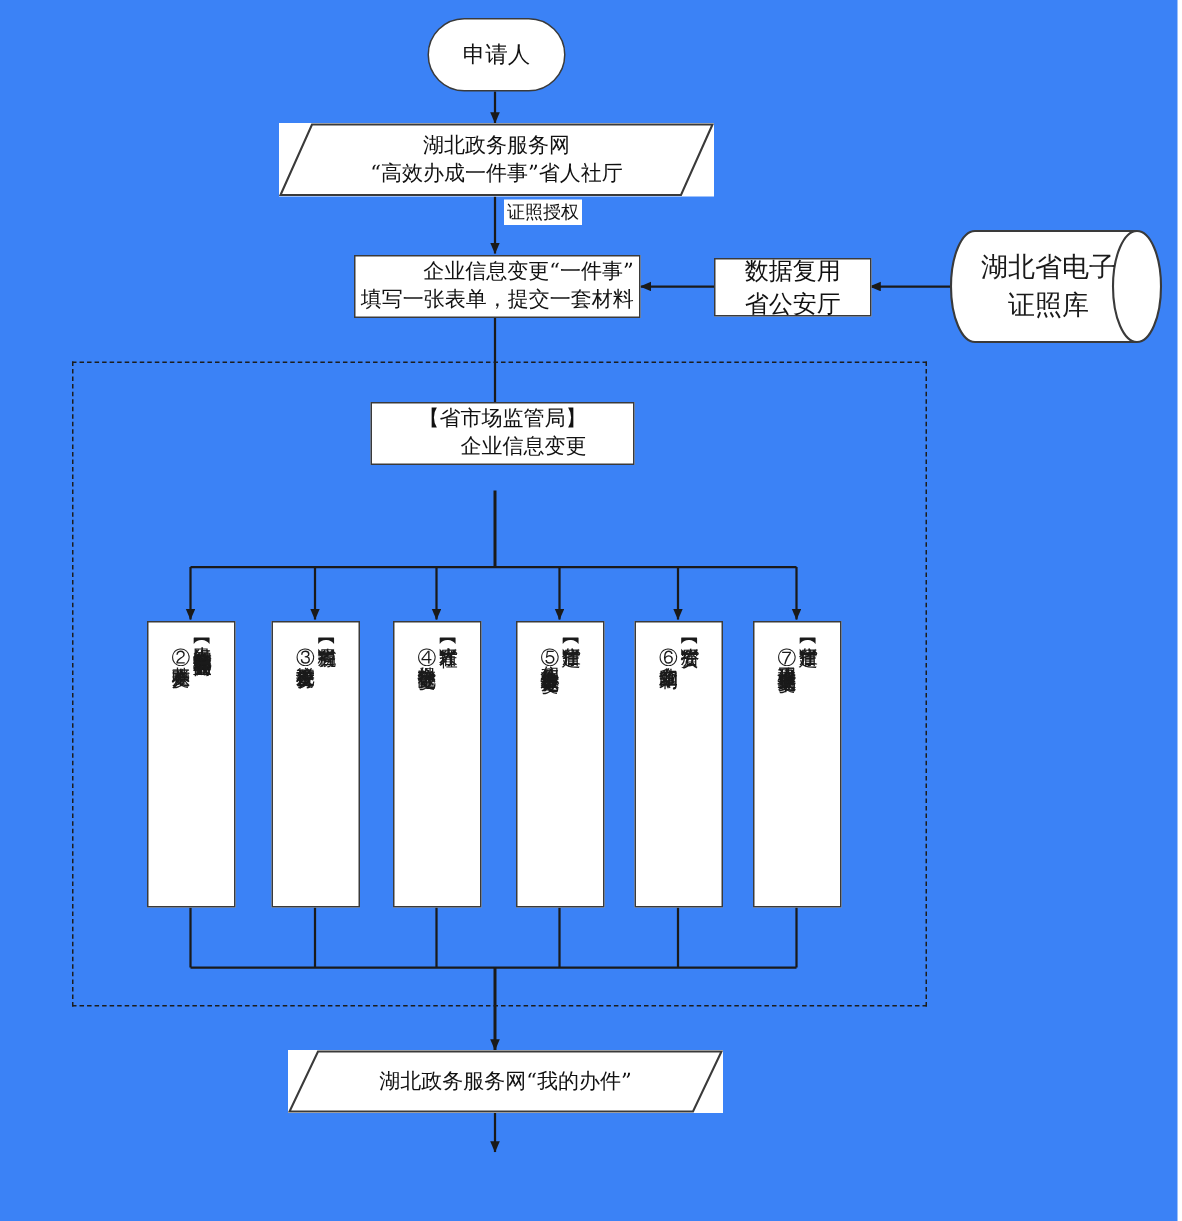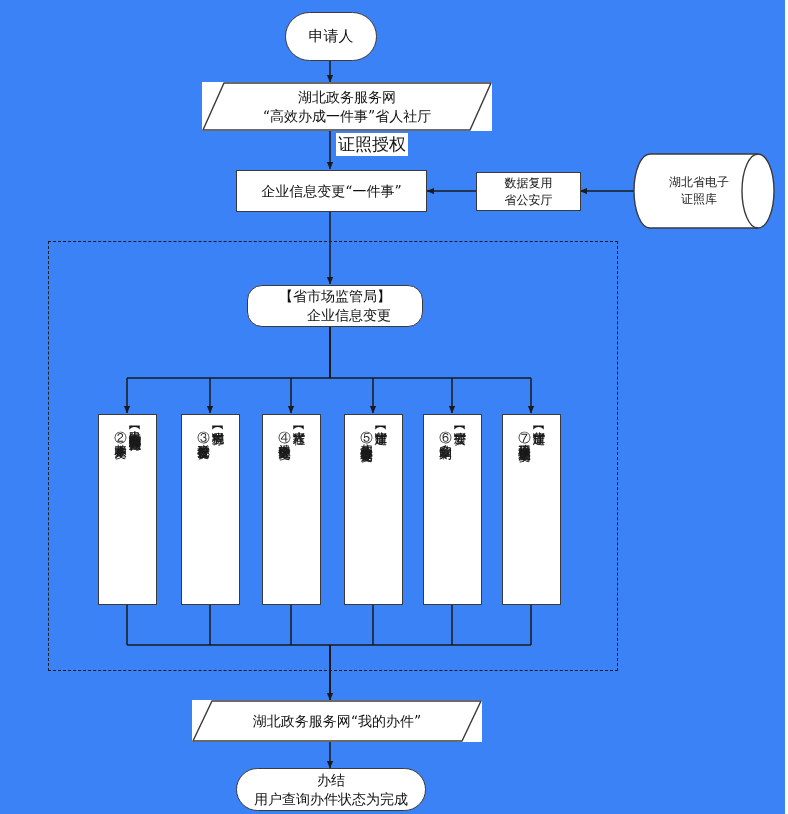--- a/index.html
+++ b/index.html
@@ -10,34 +10,34 @@
   .node{position:absolute;box-sizing:border-box;display:flex;align-items:center;justify-content:center;
         text-align:center;line-height:1.35;color:#111;background:#fff;}
   .rect{border:1.4px solid #3a3a3a;text-align:right;}
   .stadium{border:1.4px solid #3a3a3a;border-radius:26px;}
   .para{border:none;}
   .para .shape{position:absolute;left:0;top:0;width:100%;height:100%;}
   .para .lbl{position:relative;z-index:2;width:100%;}
 
   .t15{font-size:15px;}
   .t14{font-size:14px;}
-  .t12{font-size:12px;}
+  .t12{font-size:16px;}
 
   .dashedbox{position:absolute;border:1.6px dashed #1d1d1d;box-sizing:border-box;background:transparent;}
 
   
   .vbox{position:absolute;box-sizing:border-box;border:1.4px solid #3a3a3a;background:#fff;
         display:flex;flex-direction:row-reverse;justify-content:center;align-items:flex-start;
         padding:6px 2px;gap:0px;}
   .vcol{writing-mode:vertical-rl;text-orientation:upright;font-size:12.5px;line-height:1.15;
         letter-spacing:0.5px;white-space:normal;max-height:100%;}
   .vcol.agency{font-weight:400;}
   .vcol.task{font-weight:400;}
 
-  .edgelabel{position:absolute;font-size:17px;color:#111;background:#fff;padding:0 2px;}
+  .edgelabel{position:absolute;font-size:12px;color:#111;background:#fff;padding:0 2px;}
 
   .cyl{position:absolute;}
 </style>
 </head>
 <body>
 
 <div id="canvas">
 
   <svg id="wires" viewBox="0 0 788 814">
     <defs>
@@ -80,62 +80,63 @@
       <line x1="330" y1="645" x2="330" y2="700" stroke-width="2" marker-end="url(#ar)"></line>
 
       <line x1="330" y1="742" x2="330" y2="768" marker-end="url(#ar)"></line>
     </g>
   </svg>
 
   <div class="node stadium t15" style="left:285px;top:12px;width:92px;height:49px;">
     <span>申请人</span>
   </div>
 
-  <div class="node para t14" style="left:202px;top:82px;width:290px;height:49px;">
+  <div class="node para t14" style="left:186px;top:82px;width:290px;height:49px;">
     <svg class="shape" viewBox="0 0 290 49" preserveAspectRatio="none">
       <polygon points="22,1 289,1 268,48 1,48" fill="#fff" stroke="#3a3a3a" stroke-width="1.4"></polygon>
     </svg>
     <div class="lbl">
       <div>湖北政务服务网</div>
       <div>“高效办成一件事”省人社厅</div>
     </div>
   </div>
 
   <div class="edgelabel" style="left:336px;top:133px;">
     <span>证照授权</span>
   </div>
 
   <div class="node rect t14" style="left:236px;top:170px;width:191px;height:42px;">
     <div>
       <div>企业信息变更“一件事”</div>
+      <div>填写一张表单，提交一套材料</div>
     </div>
   </div>
 
   <div class="node rect t12" style="left:476px;top:172px;width:105px;height:39px;">
     <div>
       <div>数据复用</div>
       <div>省公安厅</div>
     </div>
   </div>
 
   <div class="cyl" style="left:632px;top:152px;width:148px;height:78px;">
     <svg viewBox="0 0 148 78" width="148" height="78">
       <path d="M18,2 L126,2 A16,37 0 0 1 126,76 L18,76 A16,37 0 0 1 18,2 Z" fill="#fff" stroke="#3a3a3a" stroke-width="1.4"></path>
       <path d="M126,2 A16,37 0 0 0 126,76" fill="none" stroke="#3a3a3a" stroke-width="1.4"></path>
     </svg>
     <div style="position:absolute;left:0;top:0;width:134px;height:78px;display:flex;flex-direction:column;
-                align-items:center;justify-content:center;font-size:12px;line-height:1.4;">
+                align-items:center;justify-content:center;font-size:18px;line-height:1.4;">
       <div>湖北省电子</div>
       <div>证照库</div>
     </div>
   </div>
 
   <div class="dashedbox" style="left:48px;top:241px;width:570px;height:430px;"></div>
 
-  <div class="node rect t14" style="left:247px;top:285px;width:176px;height:42px;border-radius:15px;">
+  <div class="node rect t14" style="left:247px;top:268px;width:176px;height:42px;">
     <div>
       <div>【省市场监管局】</div>
       <div>企业信息变更</div>
     </div>
   </div>
 
   <div class="vbox" style="left:98px;top:414px;width:59px;height:191px;">
     <div class="vcol agency">【人民银行湖北省分行及相关商业银行】</div>
     <div class="vcol task">②基本账户变更</div>
   </div>
@@ -165,20 +166,14 @@
     <div class="vcol task">⑦建设工程企业资质证书变更</div>
   </div>
 
   <div class="node para t14" style="left:192px;top:700px;width:290px;height:42px;">
     <svg class="shape" viewBox="0 0 290 42" preserveAspectRatio="none">
       <polygon points="20,1 289,1 270,41 1,41" fill="#fff" stroke="#3a3a3a" stroke-width="1.4"></polygon>
     </svg>
     <div class="lbl">湖北政务服务网“我的办件”</div>
   </div>
 
-  <div class="node stadium t14" style="left:236px;top:768px;width:190px;height:43px;">
-    <div>
-      <div>办结</div>
-      <div>用户查询办件状态为完成</div>
-    </div>
-  </div>
 
 </div>
 
 </body></html>

